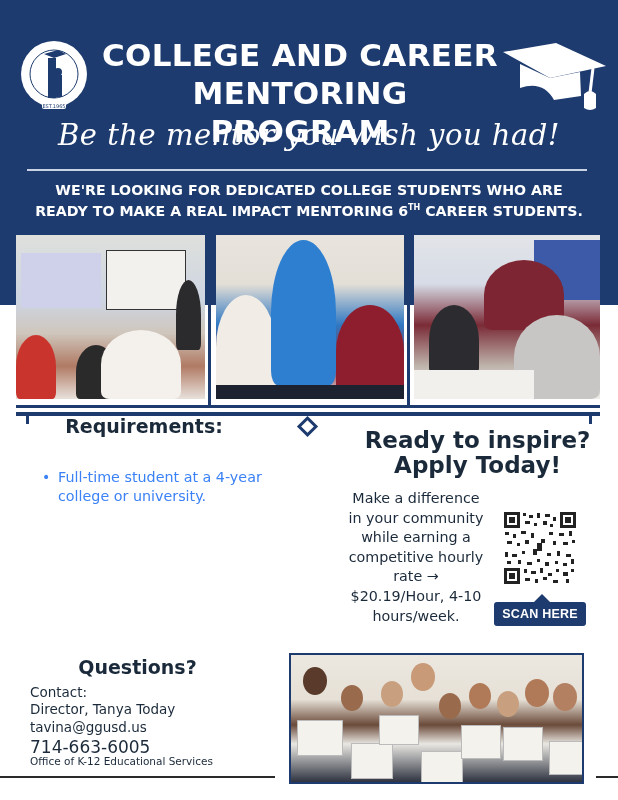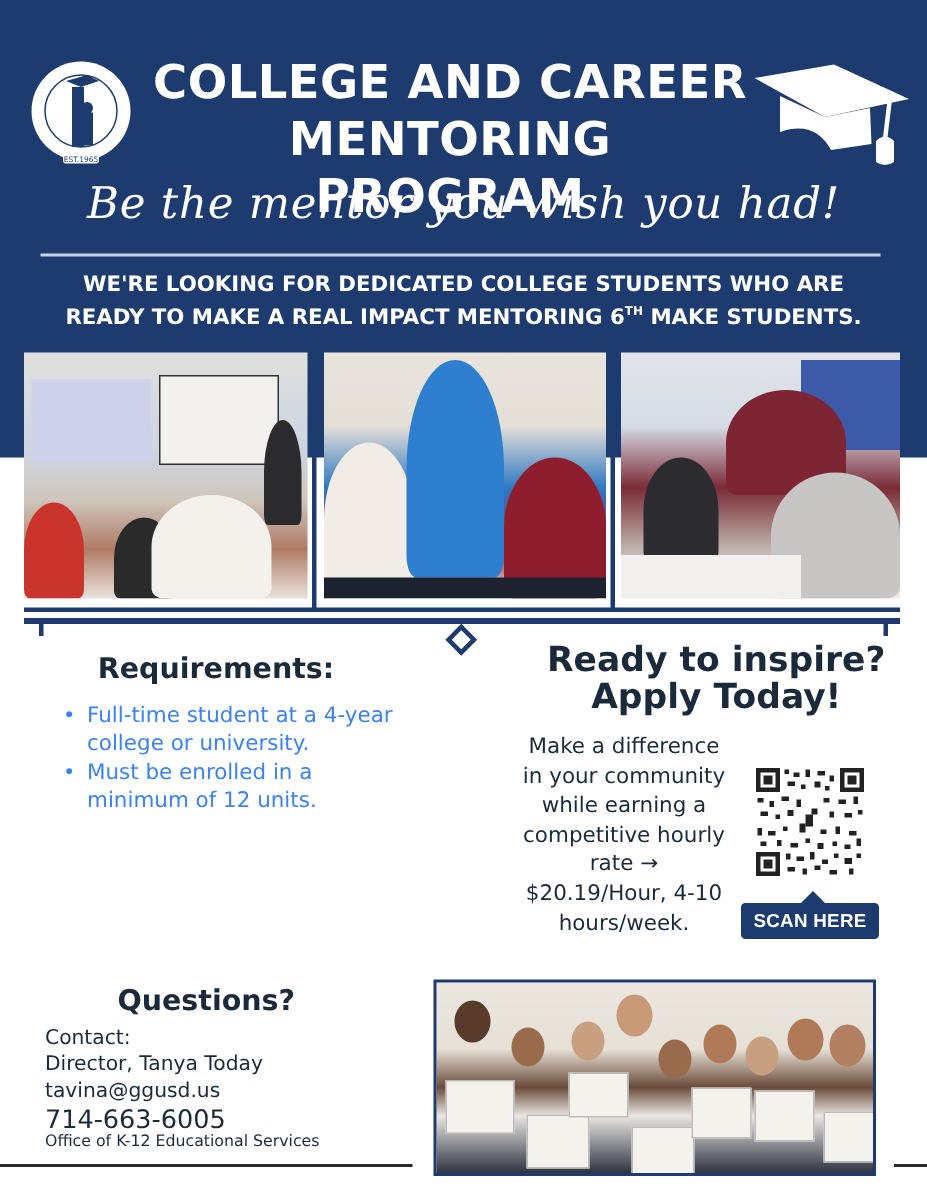--- a/index.html
+++ b/index.html
@@ -15,21 +15,21 @@
   .photo { position: absolute; top: 235px; height: 164px; overflow: hidden; border: 0; }
   .p1 { left: 16px; width: 189px; background: linear-gradient(180deg,#dfe0dc 0%,#cdd5e2 40%,#cfc6bc 60%,#b07a64 80%,#e8e2dc 100%); }
   .p2 { left: 216px; width: 188px; background: linear-gradient(180deg,#e9e5de 0%,#e3ded6 30%,#2f78c3 55%,#8e2a3a 80%,#eeeeee 100%); }
   .p3 { left: 414px; width: 186px; background: linear-gradient(180deg,#e2e4e8 0%,#d6dbe6 30%,#7a2b36 55%,#bfb5ad 80%,#f0eeea 100%); }
   .photo .scene { position: absolute; border-radius: 50% 50% 10% 10%; }
   .sep-v { position: absolute; top: 235px; width: 3px; height: 172px; background: #1d3b6e; }
   .rule1 { position: absolute; left: 16px; top: 405px; width: 584px; height: 3px; background: #1d3b6e; }
   .rule2 { position: absolute; left: 16px; top: 412px; width: 584px; height: 4px; background: #1d3b6e; }
   .tick { position: absolute; top: 412px; width: 3px; height: 12px; background: #1d3b6e; }
   .diamond { position: absolute; left: 300px; top: 419px; width: 15px; height: 15px; border: 3px solid #1d3b6e; transform: rotate(45deg); }
-  .req-title { position: absolute; left: 30px; top: 435px; width: 228px; text-align: center; font-weight: bold; font-size: 19px; color: #1b2a3a; }
+  .req-title { position: absolute; left: 30px; top: 415px; width: 228px; text-align: center; font-weight: bold; font-size: 19px; color: #1b2a3a; }
   .req-list { position: absolute; left: 40px; top: 468px; width: 230px; list-style: none; font-size: 14.3px; line-height: 19px; color: #3b82f6; }
   .req-list li { position: relative; padding-left: 18px; }
   .req-list li::before { content: "•"; position: absolute; left: 2px; top: 0; font-size: 14px; }
   .apply-title { position: absolute; left: 355px; top: 428px; width: 245px; text-align: center; font-weight: bold; font-size: 23px; line-height: 25px; color: #1b2a3a; }
   .apply-body { position: absolute; left: 346px; top: 489px; width: 140px; text-align: center; font-size: 14.3px; line-height: 19.6px; color: #1b2a3a; }
   .qr { position: absolute; left: 503px; top: 511px; width: 74px; height: 74px; background: #fff; }
   .scan { position: absolute; left: 494px; top: 602px; width: 92px; height: 24px; background: #1d3b6e; border-radius: 3px; color: #fff; font-weight: bold; font-size: 12.5px; text-align: center; line-height: 24px; font-family: Liberation Sans, sans-serif; letter-spacing: 0.2px; }
   .scan::before { content: ""; position: absolute; left: 40px; top: -8px; border-left: 8px solid transparent; border-right: 8px solid transparent; border-bottom: 8px solid #1d3b6e; }
   .q-title { position: absolute; left: 30px; top: 656px; width: 215px; text-align: center; font-weight: bold; font-size: 19px; color: #1b2a3a; }
   .q-line { position: absolute; left: 30px; width: 215px; text-align: left; color: #1b2a3a; }
@@ -66,21 +66,21 @@
   <path d="M22 26 L22 50 Q45 42 56 62 L83 58 L82 34 L52 40 Z" fill="#ffffff"></path>
   <line x1="95" y1="30" x2="92" y2="55" stroke="#ffffff" stroke-width="3"></line>
   <path d="M86 56 Q92 50 98 56 L98 70 Q92 74 86 70 Z" fill="#ffffff"></path>
 </svg>
 
 <div class="tagline">Be the mentor you wish you had!</div>
 <div class="hr-top"></div>
 
 <div class="sub">
   <div>WE'RE LOOKING FOR DEDICATED COLLEGE STUDENTS WHO ARE</div>
-  <div><span>READY TO MAKE A REAL IMPACT MENTORING 6</span><sup>TH</sup><span> MAKE STUDENTS.</span></div>
+  <div><span>READY TO MAKE A REAL IMPACT MENTORING 6</span><sup>TH</sup><span> CAREER STUDENTS.</span></div>
 </div>
 
 <div class="photo p1">
   <div style="position:absolute;left:5px;top:18px;width:80px;height:55px;background:#cfd1ea;"></div>
   <div style="position:absolute;left:90px;top:15px;width:80px;height:60px;background:#f2f1ed;border:1px solid #333;"></div>
   <div class="scene" style="left:160px;top:45px;width:25px;height:70px;background:#2b2b2e;"></div>
   <div class="scene" style="left:0px;top:100px;width:40px;height:64px;background:#c9352d;"></div>
   <div class="scene" style="left:60px;top:110px;width:40px;height:54px;background:#2a2a2a;"></div>
   <div class="scene" style="left:85px;top:95px;width:80px;height:69px;background:#f4f1ec;"></div>
 </div>
@@ -103,21 +103,20 @@
 
 <div class="rule1"></div>
 <div class="rule2"></div>
 <div class="tick" style="left:26px;"></div>
 <div class="tick" style="left:589px;"></div>
 <div class="diamond"></div>
 
 <div class="req-title">Requirements:</div>
 <ul class="req-list">
   <li>Full-time student at a 4-year college or university.</li>
-  <li>Must be enrolled in a minimum of 12 units.</li>
 </ul>
 
 <div class="apply-title">
   <div>Ready to inspire?</div>
   <div>Apply Today!</div>
 </div>
 <div class="apply-body">Make a difference in your community while earning a competitive hourly rate → $20.19/Hour, 4-10 hours/week.</div>
 
 <svg class="qr" viewBox="0 0 74 74">
   <rect width="74" height="74" fill="#fff"></rect>

